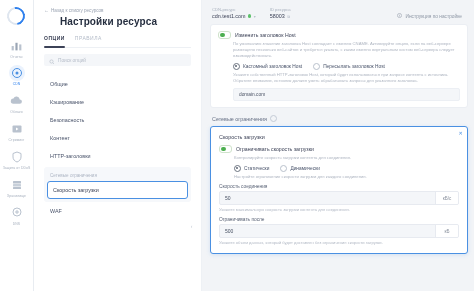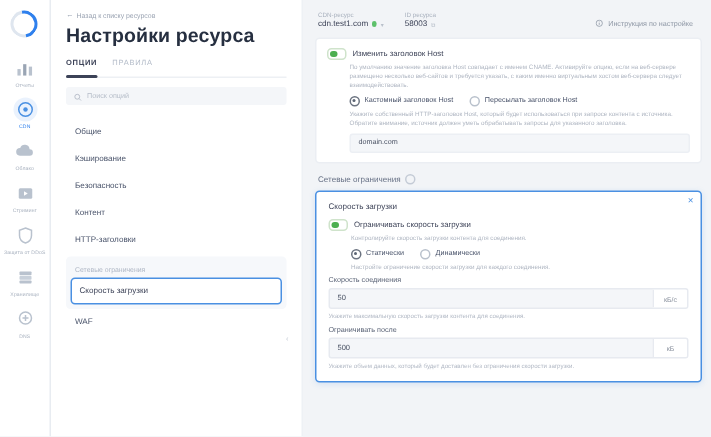--- a/index.html
+++ b/index.html
@@ -40,21 +40,21 @@
   .ic-wrap{width:16px;height:16px;display:flex;align-items:center;justify-content:center;}
 
   
   .optcol{
     width:168px;flex:0 0 168px;background:#ffffff;height:291px;
     box-sizing:border-box;padding:6px 10px 0 10px;border-right:1px solid #eef1f5;
     position:relative;
   }
   .backlink{font-size:4.6px;color:#9aa3b2;margin:2px 0 3px 0;display:flex;align-items:center;gap:2px;}
   .backlink .chev{font-size:5px;line-height:5px;}
-  .page-title{font-size:13px;font-weight:bold;color:#262f40;margin:0 0 8px 0;letter-spacing:.1px;}
+  .page-title{font-size:10px;font-weight:bold;color:#262f40;margin:0 0 8px 16px;letter-spacing:.1px;}
   .tabs{display:flex;gap:10px;border-bottom:1px solid #edf0f4;padding-bottom:3px;margin-bottom:6px;}
   .tab{font-size:5px;letter-spacing:.5px;color:#b3bbc8;position:relative;padding-bottom:3px;}
   .tab.active{color:#3c4257;font-weight:bold;}
   .tab.active:after{
     content:"";position:absolute;left:0;right:0;bottom:-4px;height:1.6px;background:#3c4257;border-radius:1px;
   }
   .search{
     height:12px;background:#f4f6f9;border-radius:2px;display:flex;align-items:center;
     gap:3px;padding:0 5px;margin-bottom:9px;
   }

